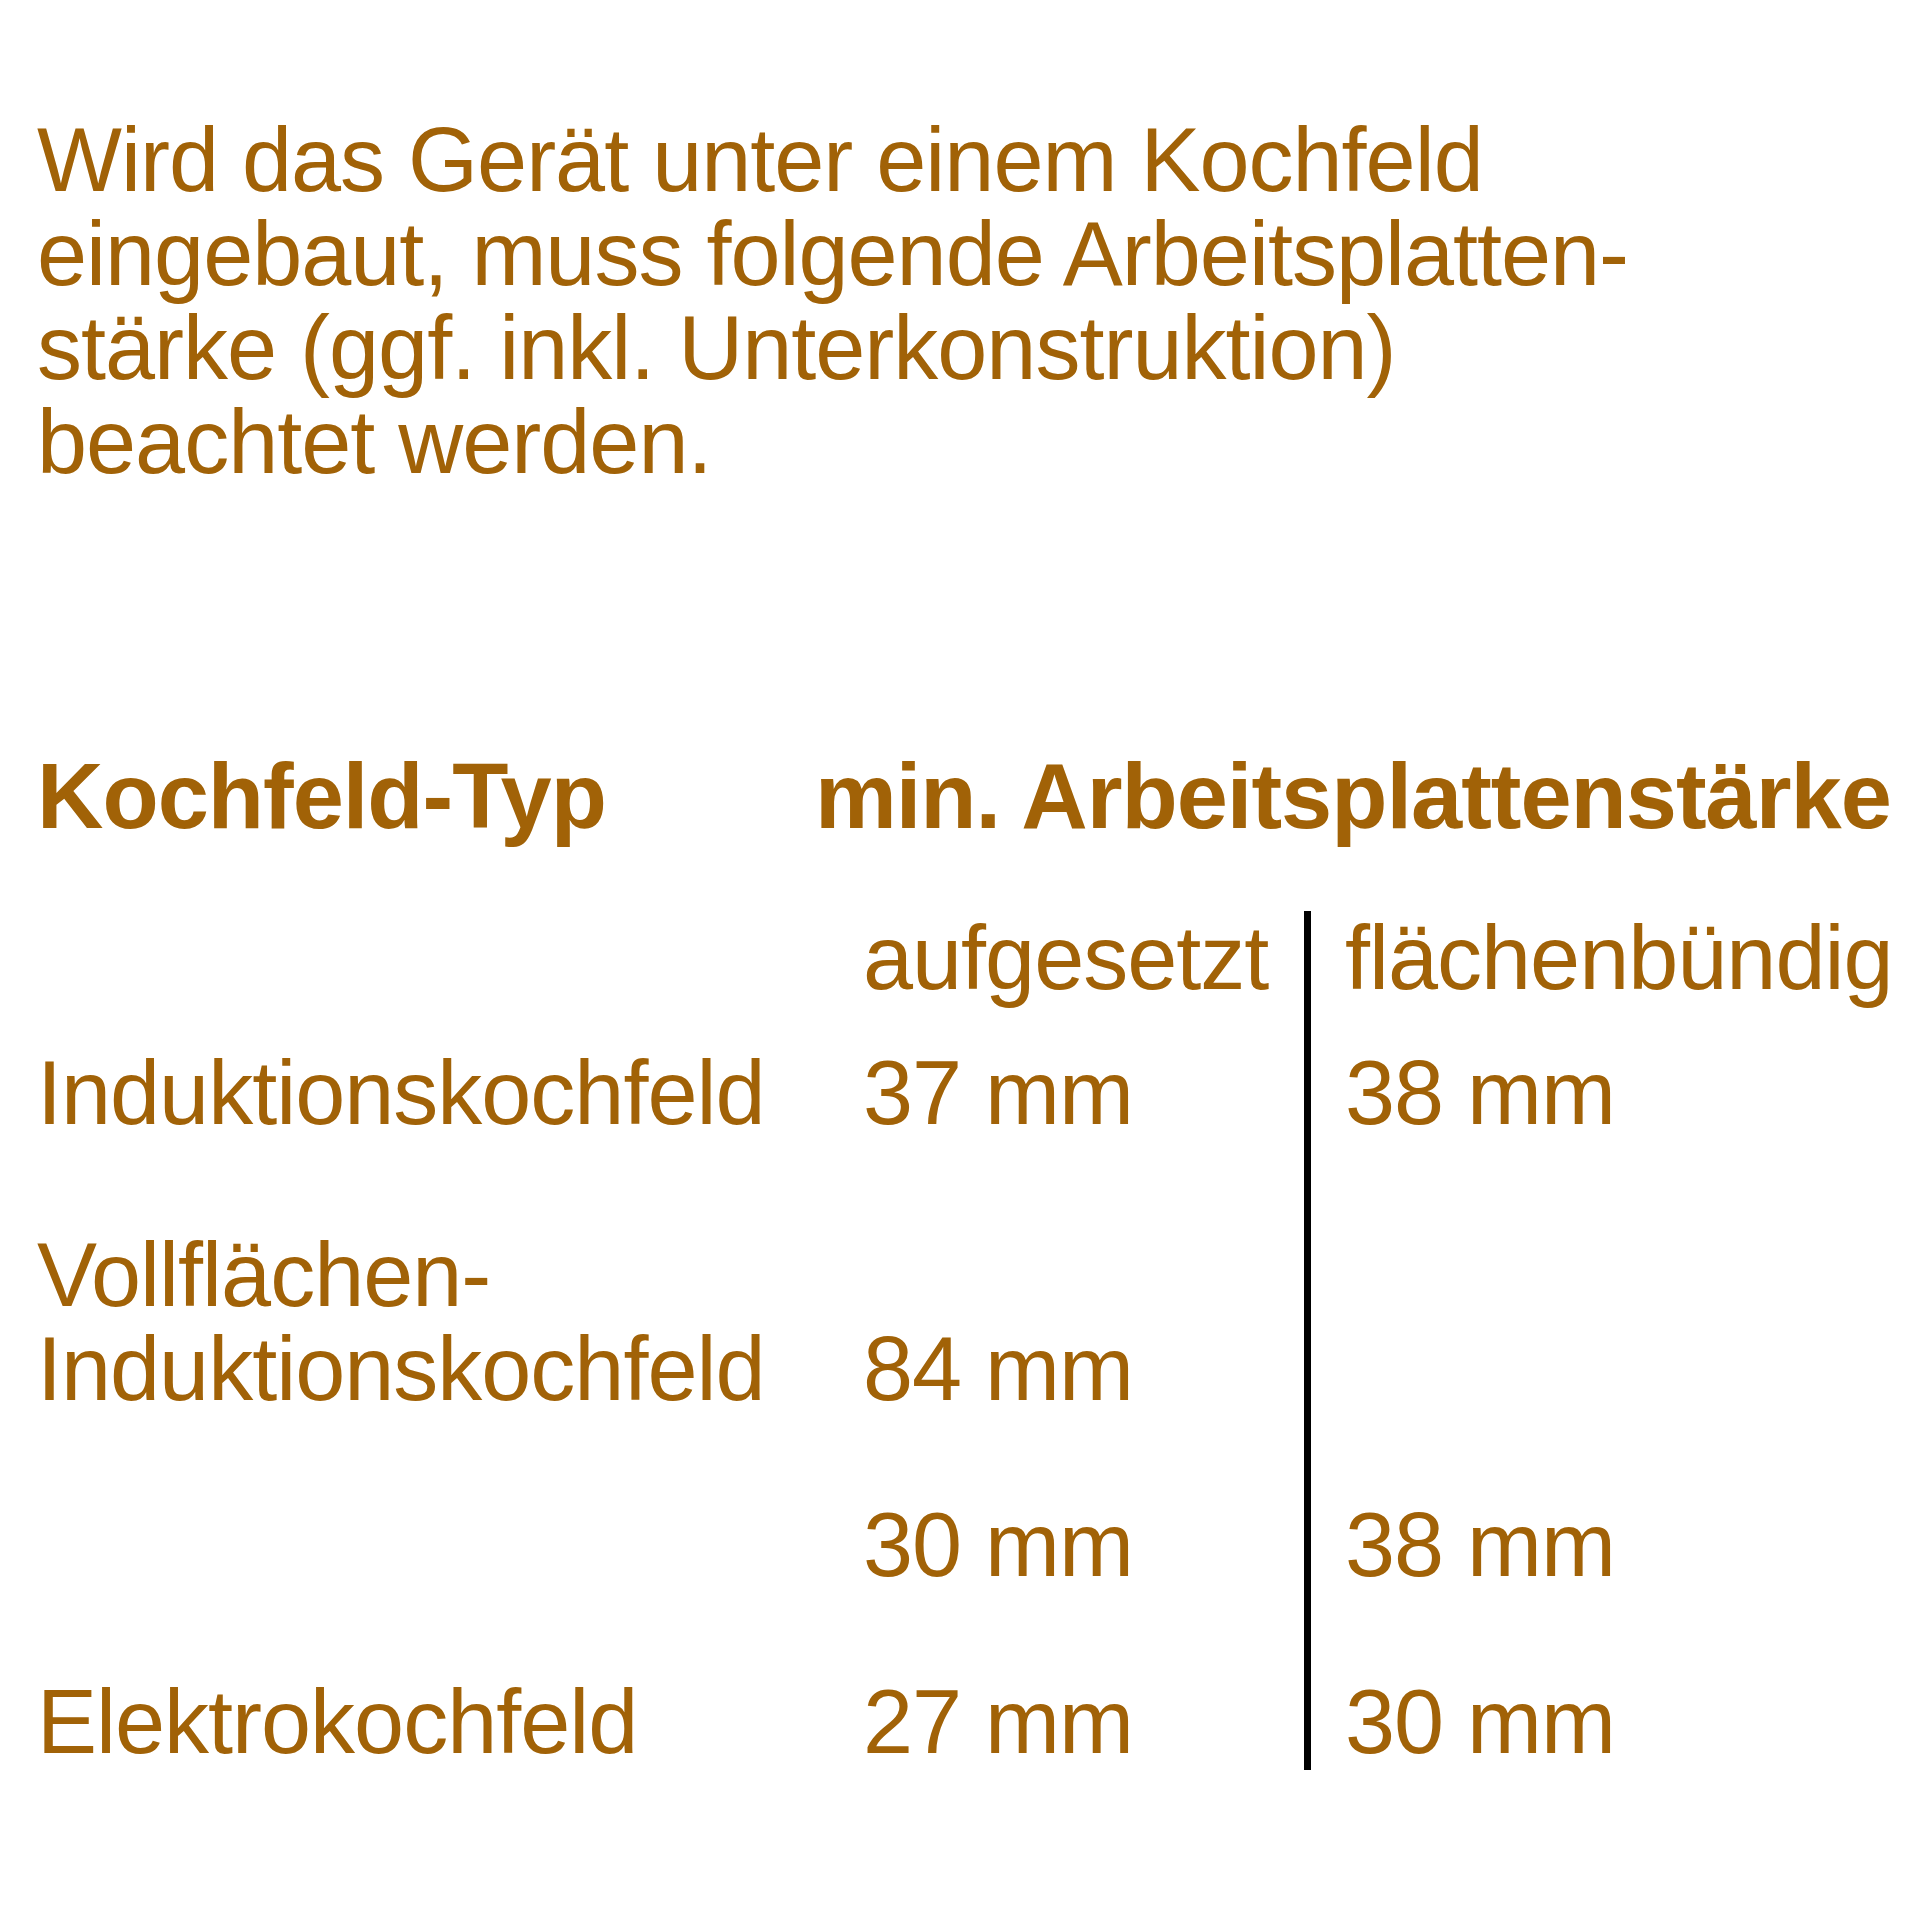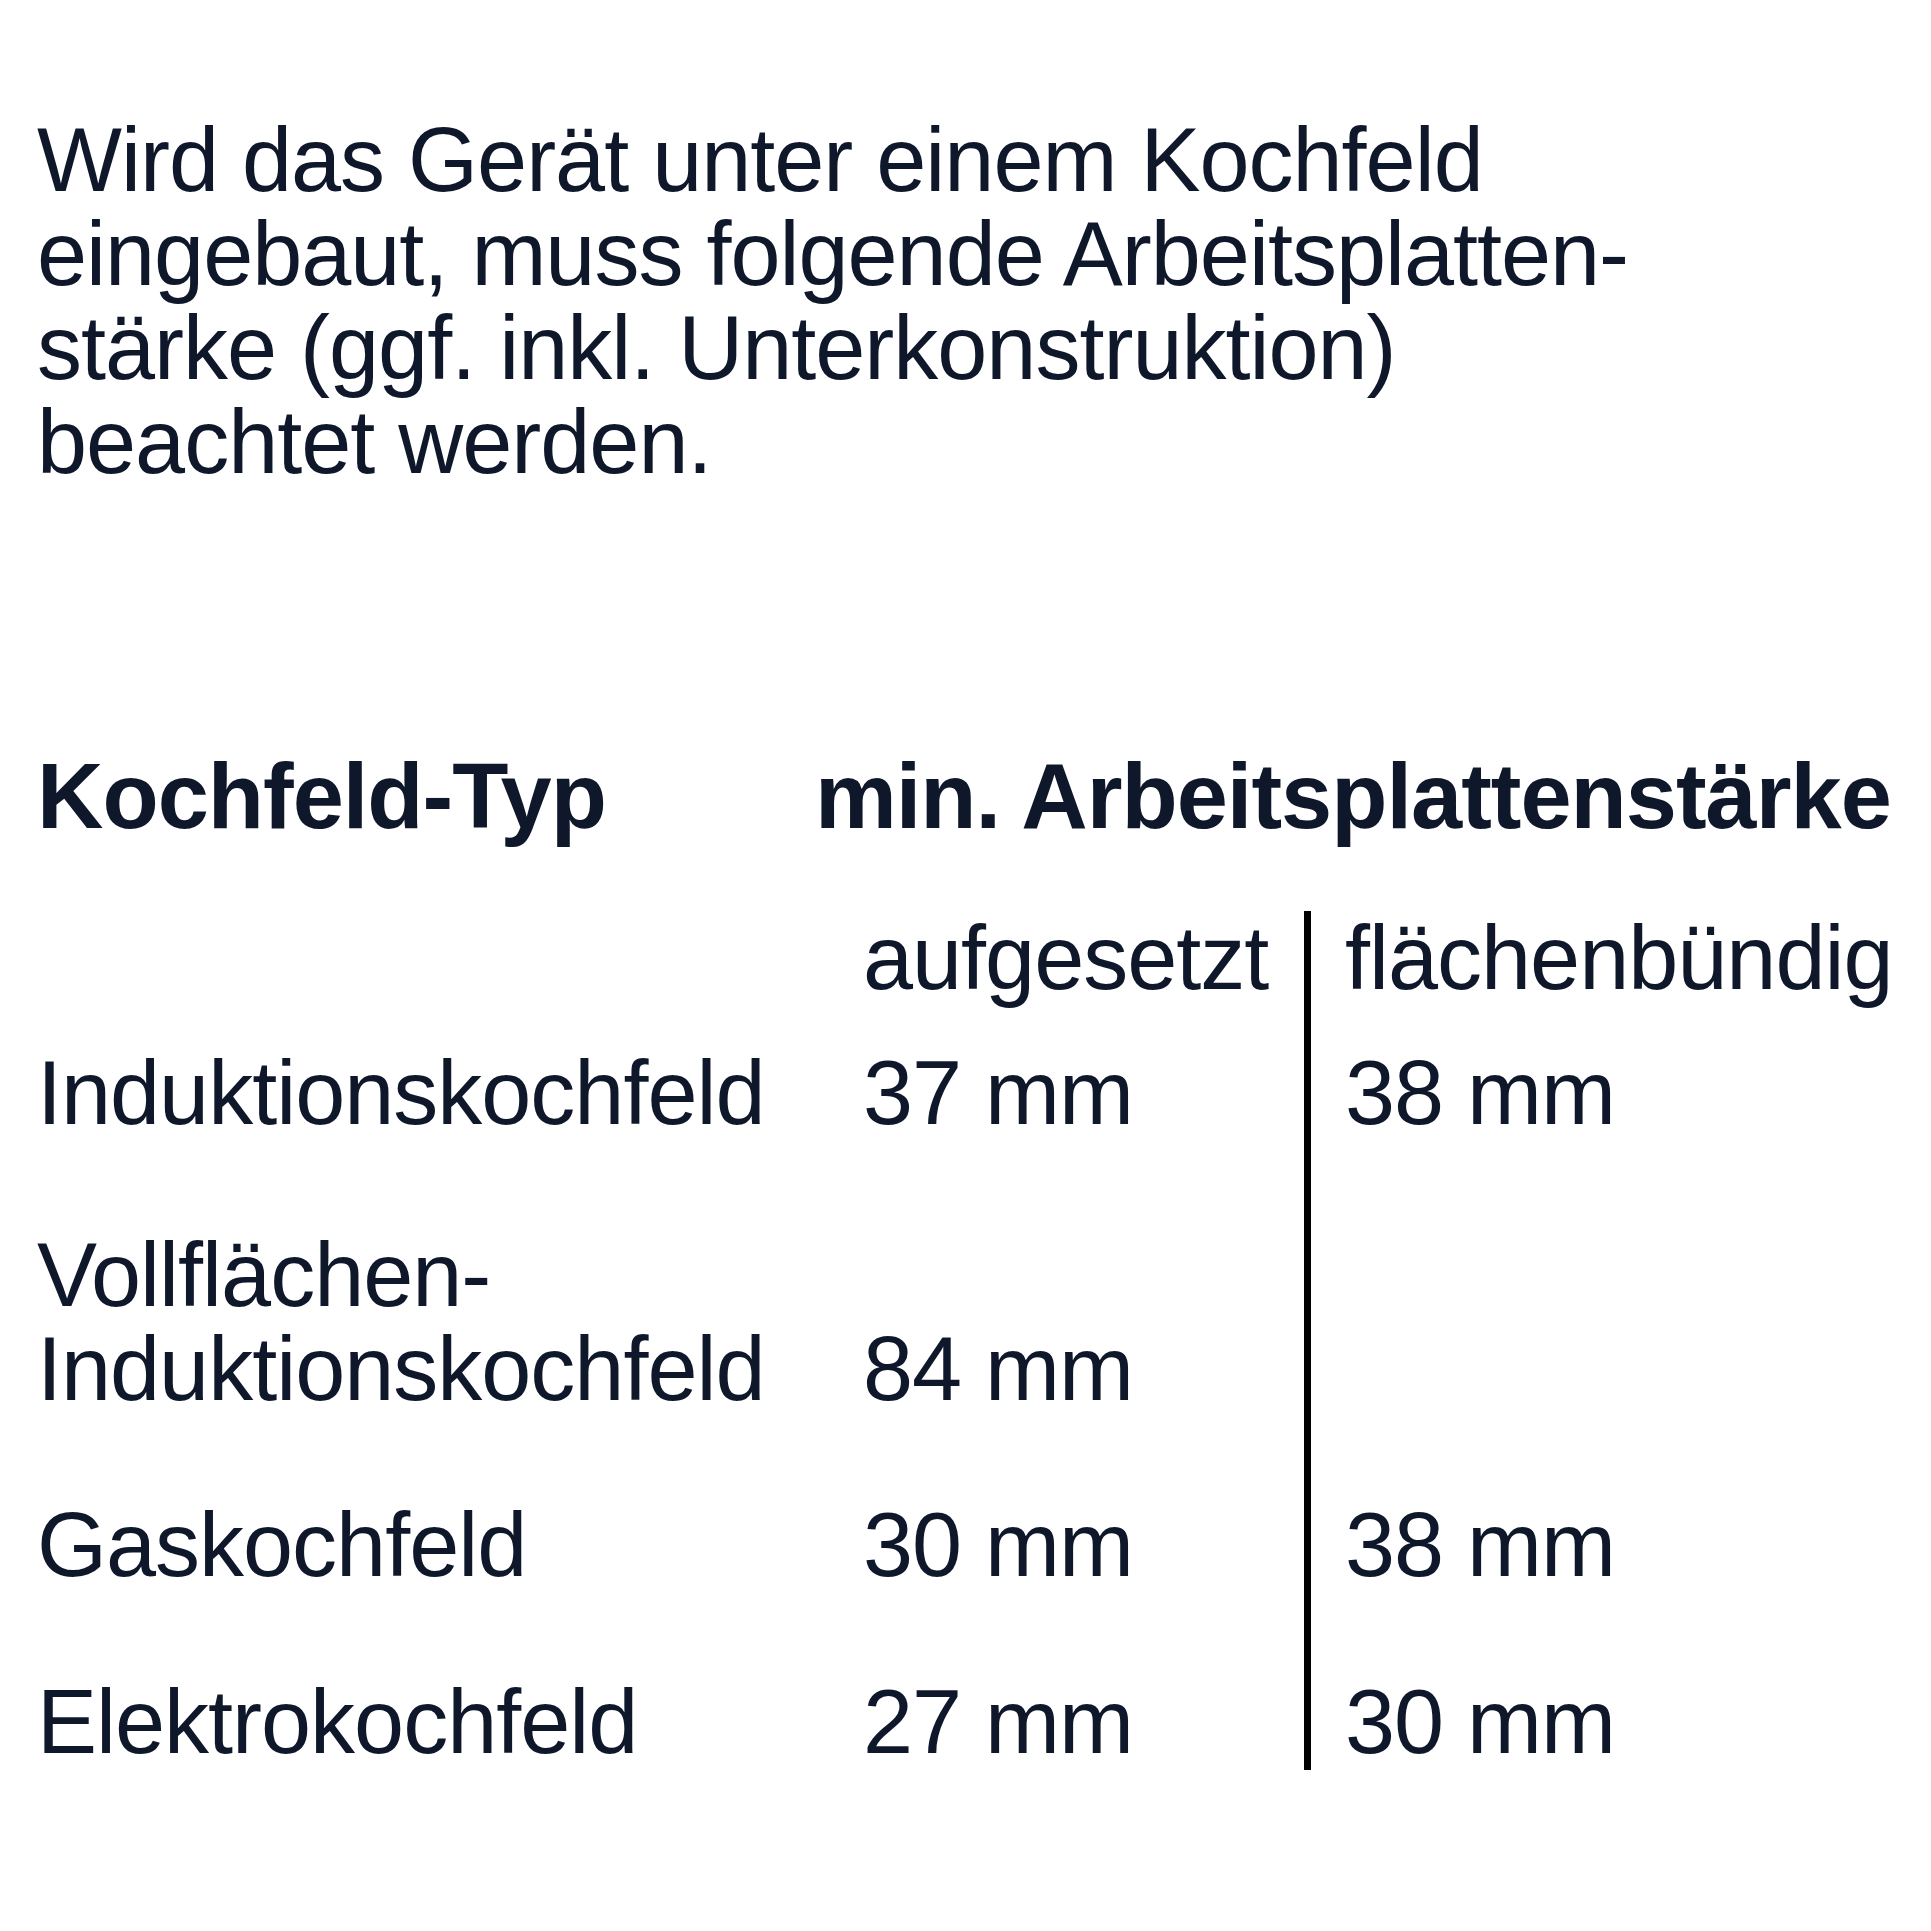--- a/index.html
+++ b/index.html
@@ -5,21 +5,21 @@
   html, body {
     margin: 0;
     padding: 0;
     background: #ffffff;
   }
   .page {
     position: relative;
     width: 1931px;
     height: 1931px;
     background: #ffffff;
-    color: #0f172a;
+    color: #a16207;
     font-family: "Liberation Sans", "DejaVu Sans", sans-serif;
     overflow: hidden;
   }
   .intro {
     position: absolute;
     left: 37px;
     top: 23px;
     width: 1854px;
     font-size: 90px;
     line-height: 94px;
@@ -87,21 +87,20 @@
     <div class="cell c3 r2">flächenbündig</div>
 
     <div class="cell c1 r3">Induktionskochfeld</div>
     <div class="cell c2 r3">37 mm</div>
     <div class="cell c3 r3">38 mm</div>
 
     <div class="cell c1 r4 twoline">Vollflächen-
 Induktionskochfeld</div>
     <div class="cell c2 r4 pad-top-line">84 mm</div>
 
-    <div class="cell c1 r5">Gaskochfeld</div>
     <div class="cell c2 r5">30 mm</div>
     <div class="cell c3 r5">38 mm</div>
 
     <div class="cell c1 r6">Elektrokochfeld</div>
     <div class="cell c2 r6">27 mm</div>
     <div class="cell c3 r6">30 mm</div>
 
     <div class="vline"></div>
   </div>
 

